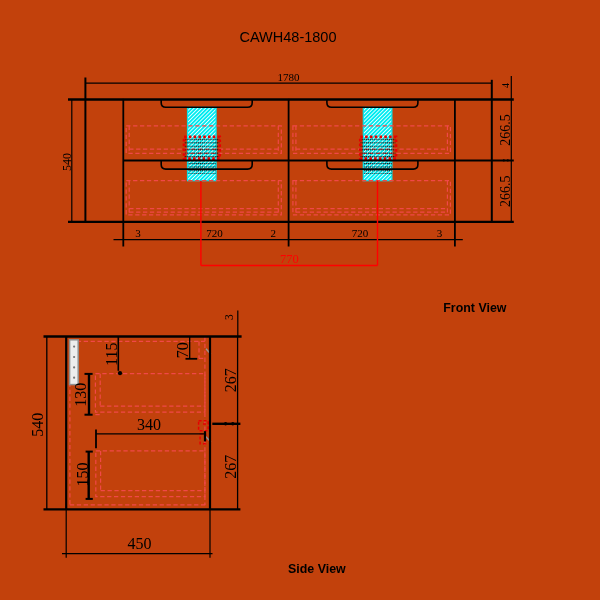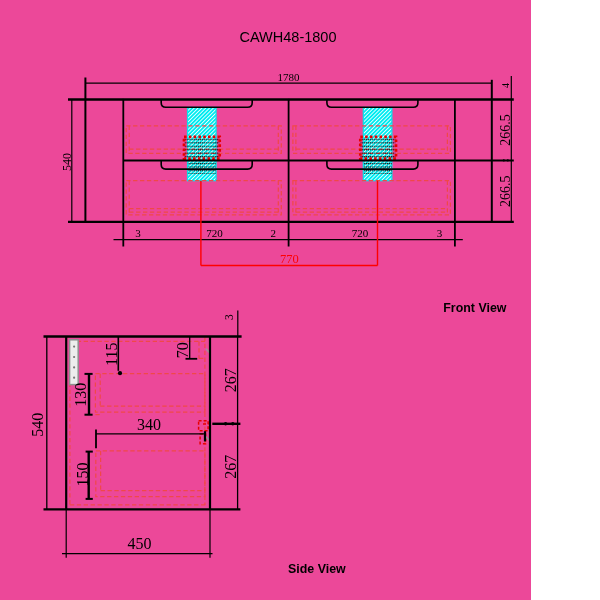--- a/index.html
+++ b/index.html
@@ -1,16 +1,16 @@
 <!DOCTYPE html>
 <html><head>
 <meta charset="utf-8">
 <style>
 html,body{margin:0;padding:0;background:#ffffff;}
-#page{width:531px;height:600px;position:relative;background:#ec4899;}
+#page{width:600px;height:600px;position:relative;background:#c2410c;}
 text{font-family:"Liberation Serif", serif;fill:#000;}
 .sans{font-family:"Liberation Sans", sans-serif;}
 </style>
 </head>
 <body>
 <div id="page">
 <svg width="600" height="600" viewBox="0 0 600 600" xmlns="http://www.w3.org/2000/svg">
 <defs>
 <pattern id="cyhatch" patternUnits="userSpaceOnUse" width="2.7" height="2.7" patternTransform="rotate(-45)">
 <rect x="0" y="0" width="2.7" height="2.7" fill="#00ebf0"></rect>

